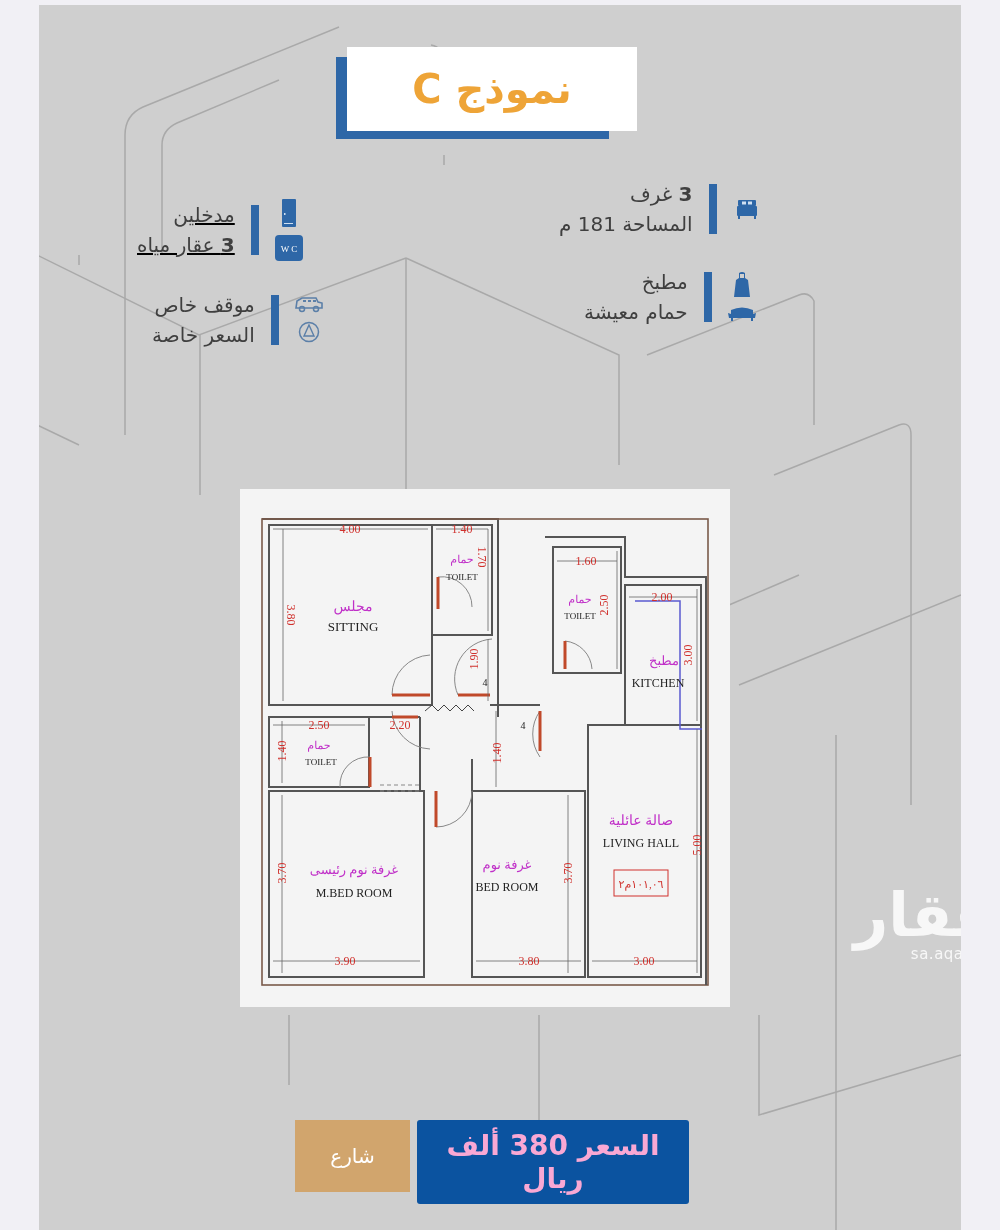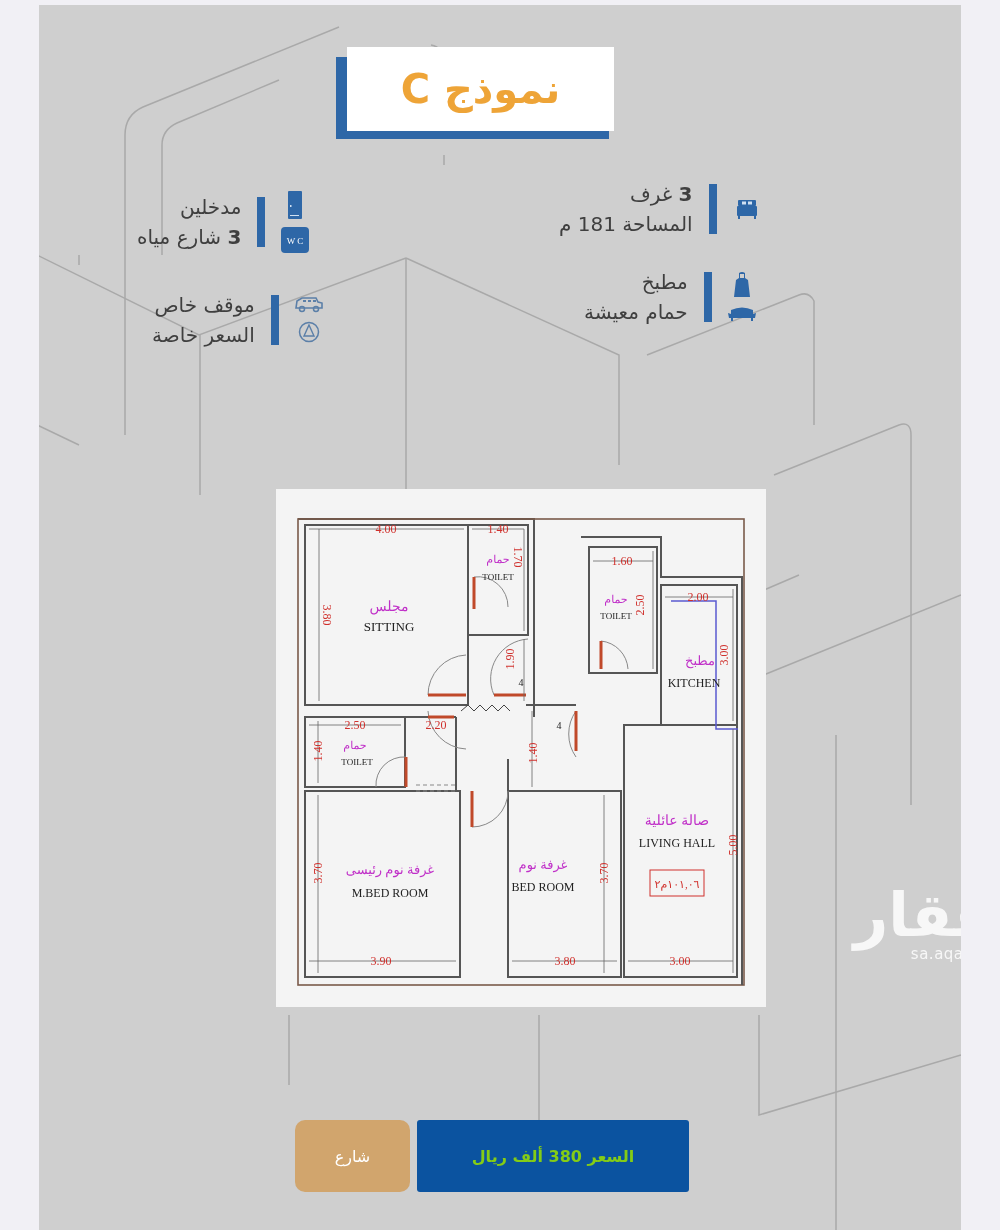--- a/index.html
+++ b/index.html
@@ -12,59 +12,58 @@
     position: absolute; left: 39px; top: 5px; width: 922px; height: 1225px;
     background: #cfcfcf; overflow: hidden;
   }
   .bg-lines { position: absolute; left: 0; top: 0; }
   
   .title-shadow {
     position: absolute; left: 297px; top: 52px; width: 273px; height: 82px;
     background: #2e67a7;
   }
   .title-card {
-    position: absolute; left: 308px; top: 42px; width: 267px; height: 84px;
+    position: absolute; left: 308px; top: 42px; width: 290px; height: 84px;
     background: #ffffff; display: flex; align-items: center; justify-content: center;
   }
   .title-text {
     color: #eea437; font-size: 40px; font-weight: bold; direction: rtl;
     font-family: "DejaVu Sans", sans-serif;
   }
   
   .feat {
     position: absolute; display: flex; align-items: center; direction: ltr;
   }
   .feat .lines { text-align: right; direction: rtl; color: #3f3f3f; font-size: 20px; line-height: 30px; }
   .feat .lines b { font-weight: bold; }
   .feat .bar { width: 8px; height: 50px; background: #2e67a7; margin: 0 16px; }
   .feat .icons { display: flex; flex-direction: column; align-items: center; gap: 8px; width: 28px; }
   
   .plan {
     position: absolute; left: 201px; top: 484px; width: 490px; height: 518px;
     background: #f4f4f4;
-    margin-left: 36px;
   }
   .plan svg text { font-family: "Liberation Serif", serif; }
   
   .wm {
     position: absolute; left: 756px; top: 880px; width: 200px; text-align: right;
     color: #ffffff; opacity: 0.85;
   }
   .wm .ar { font-size: 60px; line-height: 60px; font-weight: bold; direction: rtl; }
   .wm .url { font-size: 15px; font-family: "DejaVu Sans", sans-serif; letter-spacing: 0.5px; }
   
   .btn-street {
     position: absolute; left: 256px; top: 1115px; width: 115px; height: 72px;
-    background: #d1a56d; color: #fff; font-size: 16px; border: none; border-radius: 10px;
+    background: #d1a56d; color: #fff; font-size: 20px; border: none; border-radius: 0;
     display: flex; align-items: center; justify-content: center; direction: rtl;
     font-family: "DejaVu Sans", sans-serif; cursor: pointer;
   }
   .btn-price {
-    position: absolute; left: 378px; top: 1115px; width: 272px; height: 72px;
-    background: #0b53a0; color: #84cc16; font-size: 16px; font-weight: bold; border: none; border-radius: 3px;
+    position: absolute; left: 378px; top: 1115px; width: 272px; height: 84px;
+    background: #0b53a0; color: #f9a8d4; font-size: 28px; font-weight: bold; border: none; border-radius: 3px;
     display: flex; align-items: center; justify-content: center; direction: rtl;
     font-family: "DejaVu Sans", sans-serif; cursor: pointer;
   }
 </style>
 </head>
 <body>
 
 <div class="panel">
 
   <svg class="bg-lines" width="922" height="1225">
@@ -125,24 +124,24 @@
         <rect x="8" y="2" width="4" height="4" fill="#cfcfcf"></rect>
       </svg>
       <svg width="30" height="16" viewBox="0 0 30 16">
         <path d="M4 4 Q15 -1 26 4 L26 8 L29 7 L28 12 L2 12 L1 7 L4 8 Z" fill="#2e67a7"></path>
         <rect x="4" y="12" width="2" height="3" fill="#2e67a7"></rect>
         <rect x="24" y="12" width="2" height="3" fill="#2e67a7"></rect>
       </svg>
     </div>
   </div>
 
-  <div class="feat" style="left:98px; top:186px;">
+  <div class="feat" style="left:98px; top:194px;text-decoration:underline;">
     <div class="lines">
       <div><span>مدخلين</span></div>
-      <div><b>3</b><span> شارع مياه</span></div>
+      <div><b>3</b><span> عقار مياه</span></div>
     </div>
     <div class="bar"></div>
     <div class="icons">
       <svg width="16" height="28" viewBox="0 0 16 28">
         <rect x="1" y="0" width="14" height="28" rx="1" fill="#2e67a7"></rect>
         <rect x="3" y="14" width="1.5" height="2" fill="#cfe0f2"></rect>
         <rect x="3" y="24" width="9" height="1" fill="#cfe0f2"></rect>
       </svg>
       <svg width="28" height="26" viewBox="0 0 28 26">
         <rect x="0" y="0" width="28" height="26" rx="4" fill="#2e67a7"></rect>

